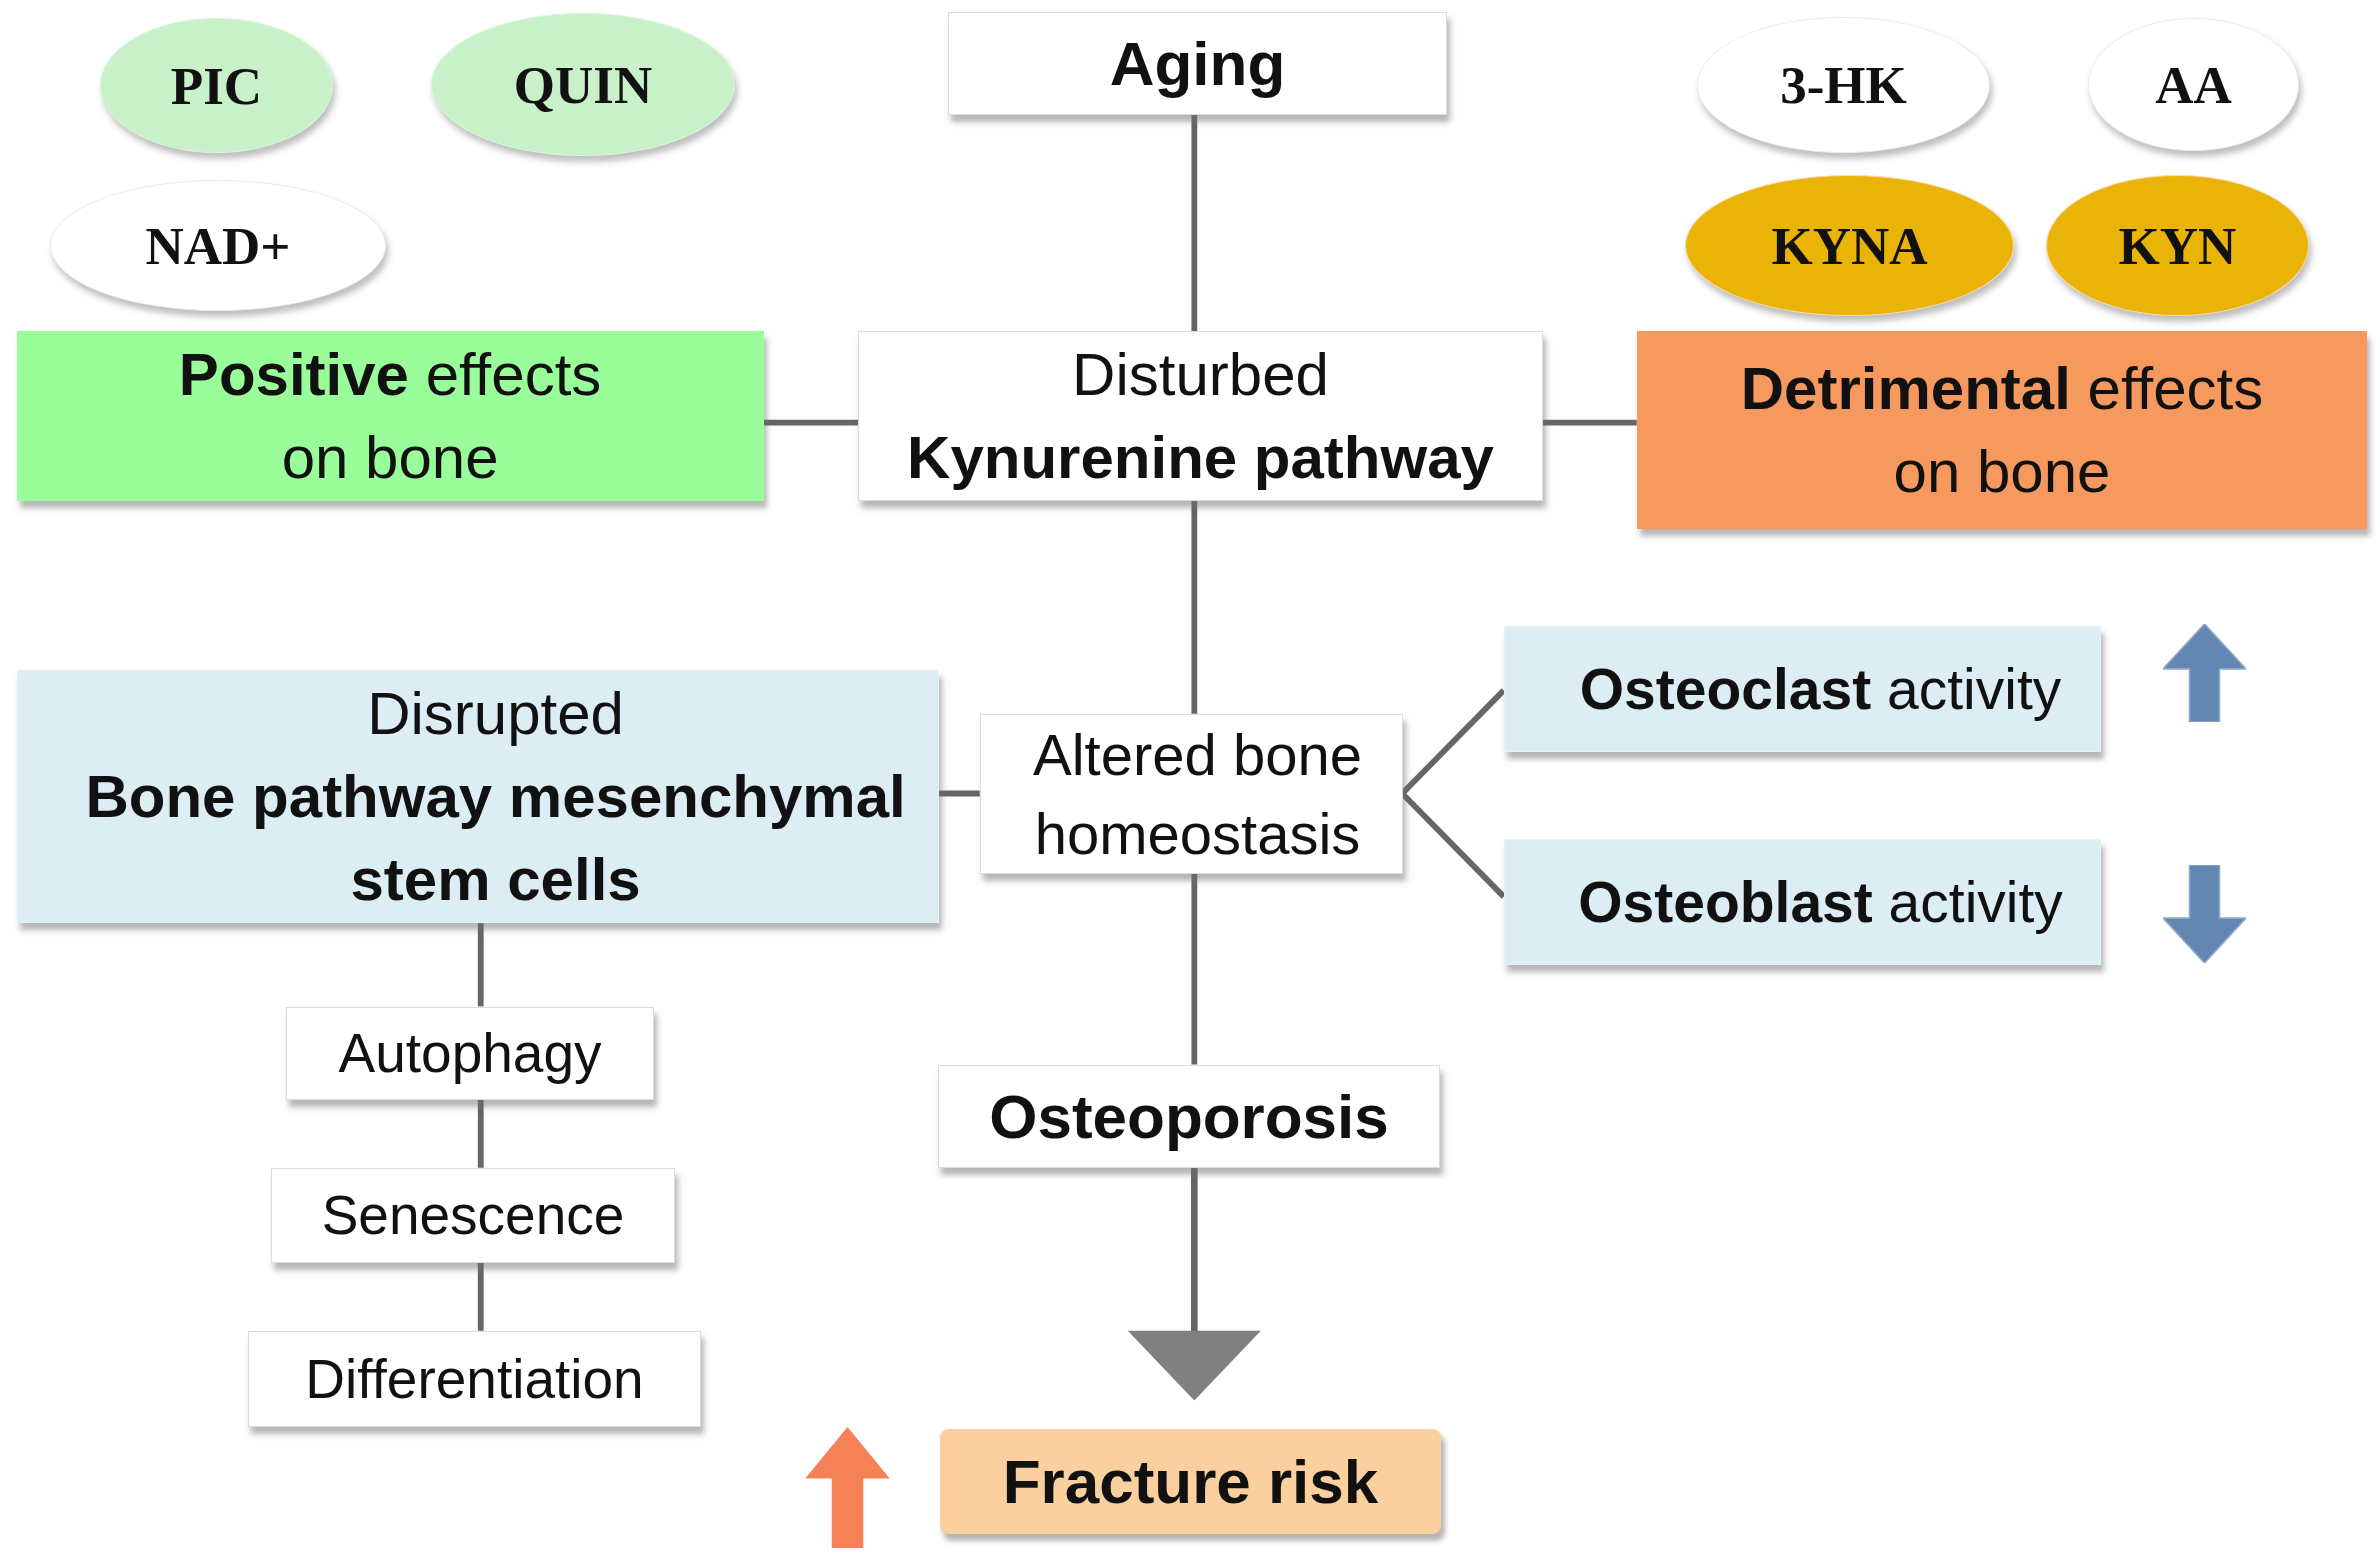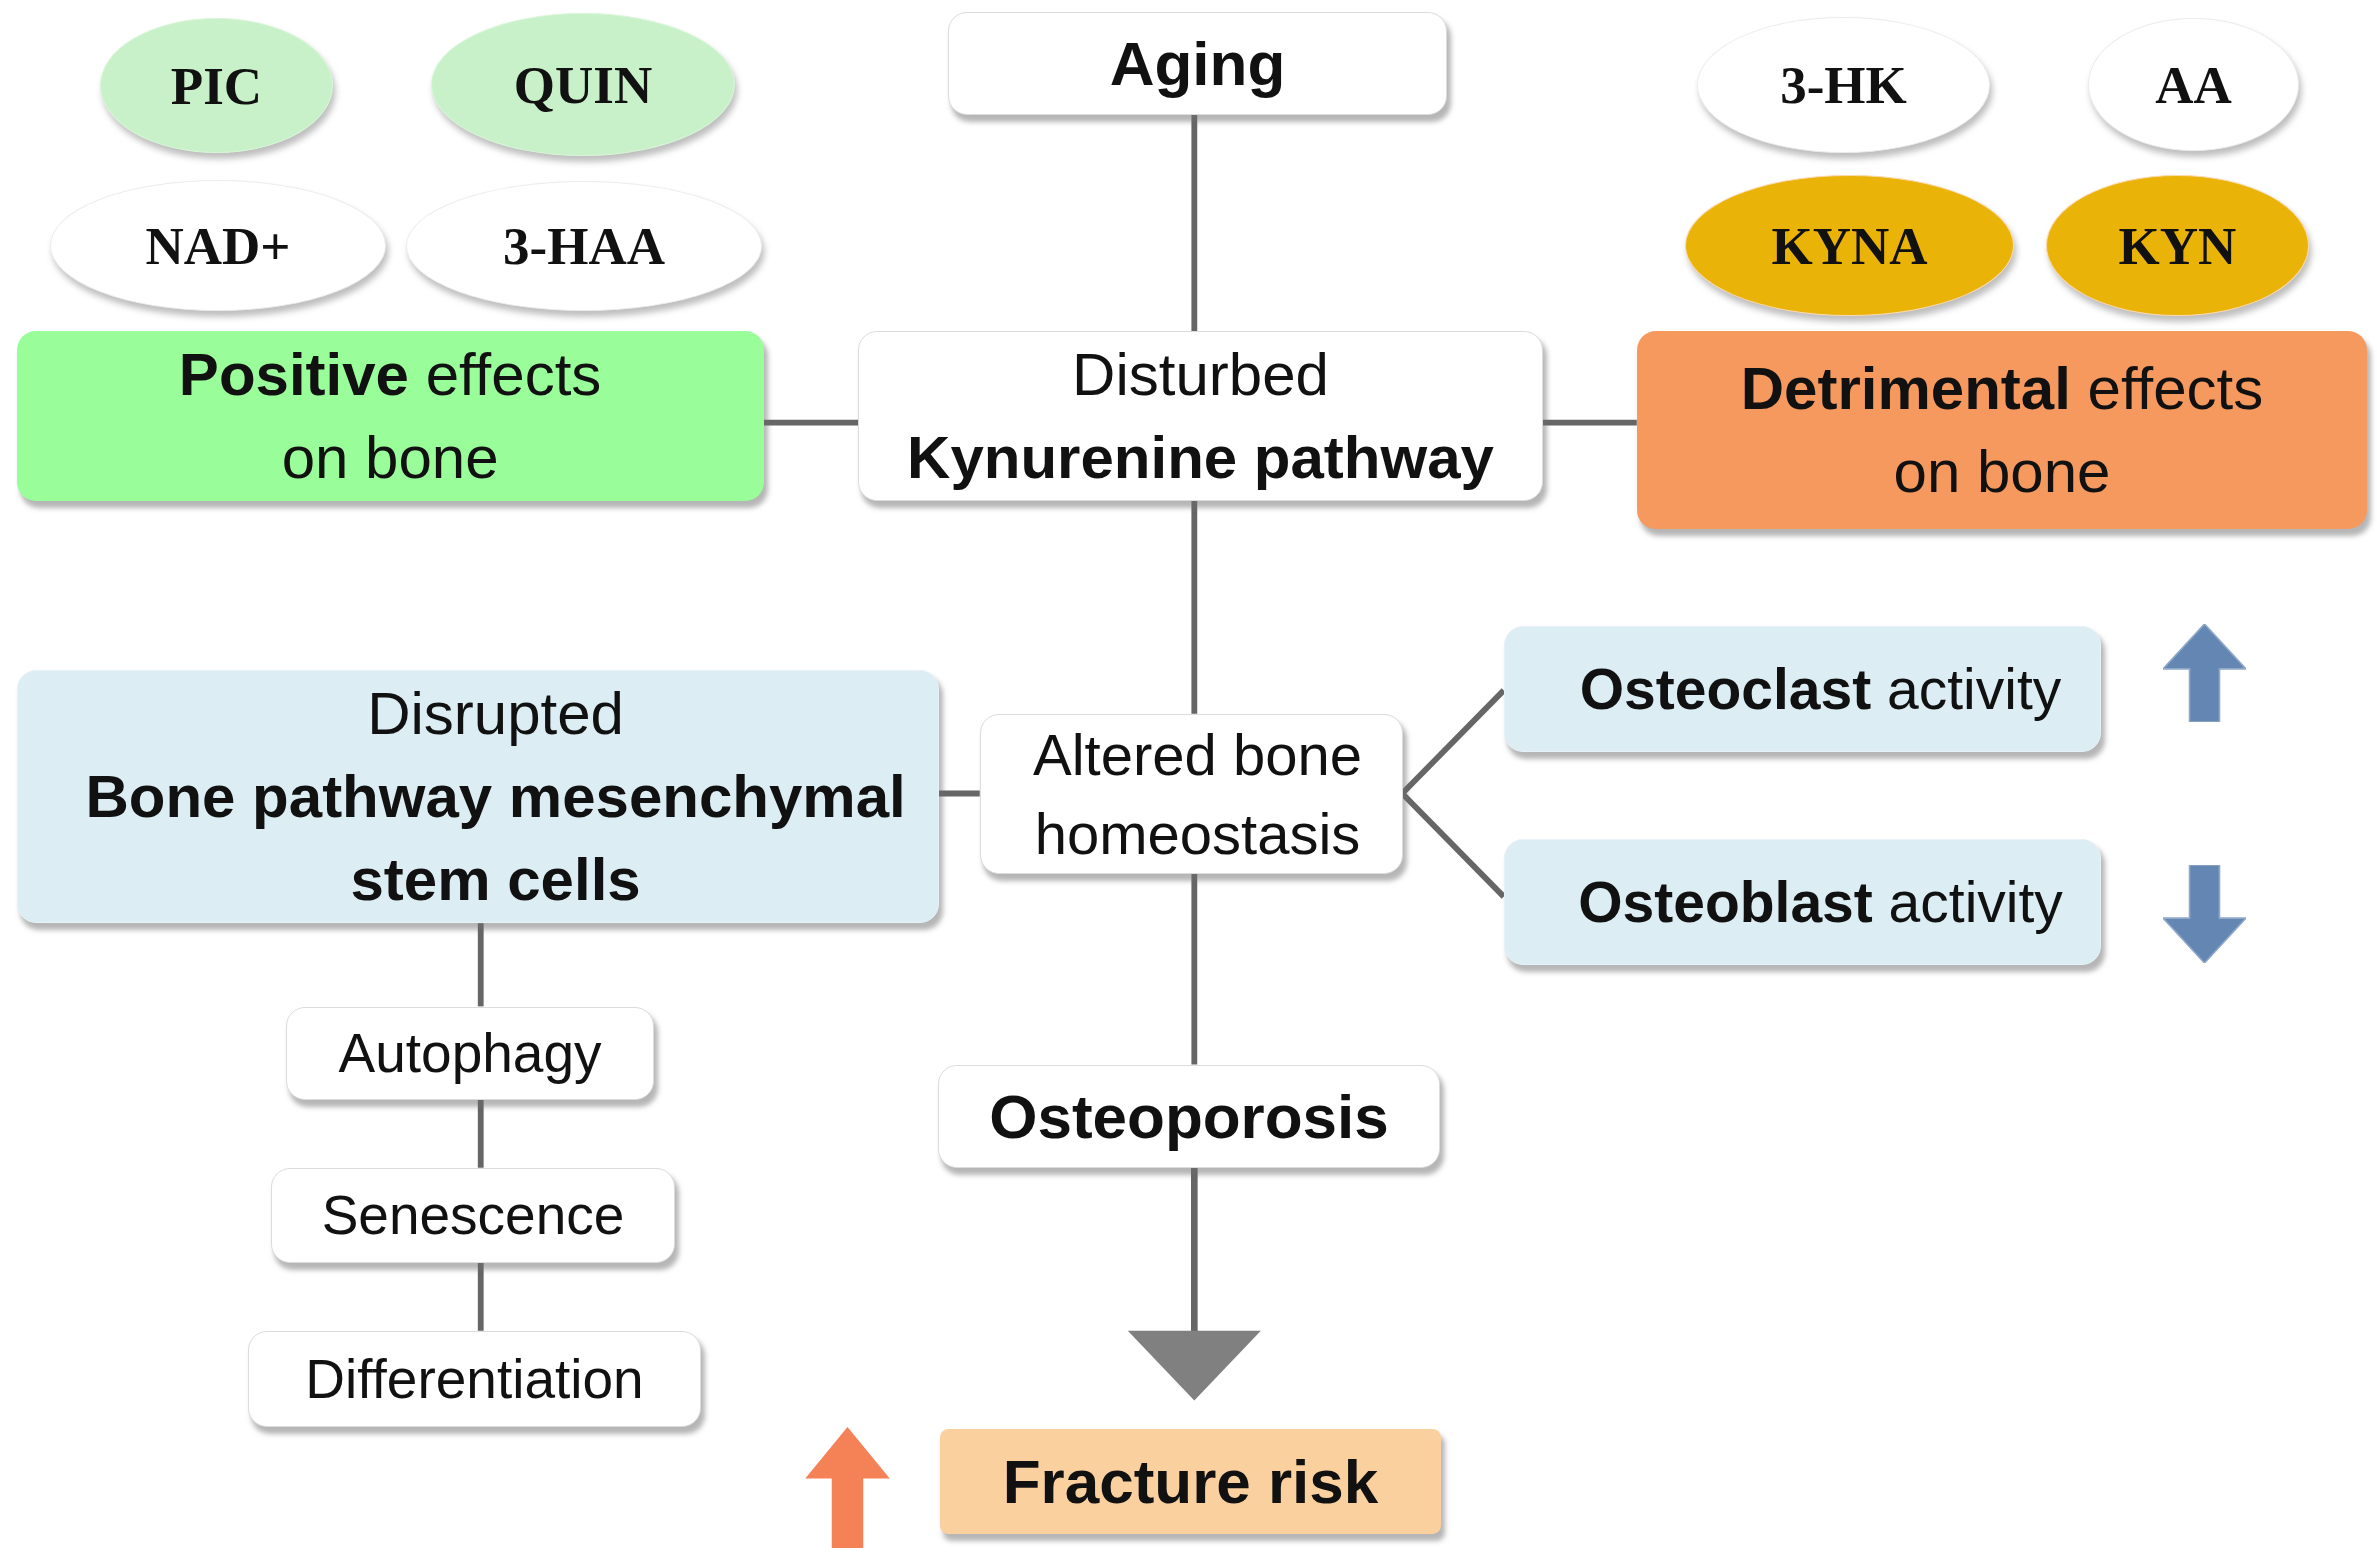--- a/index.html
+++ b/index.html
@@ -10,21 +10,20 @@
     font-family:"Liberation Sans",sans-serif;
     color:#111;
     overflow:hidden;
   }
   .node{
     position:absolute;
     display:flex;flex-direction:column;
     align-items:center;justify-content:center;
     text-align:center;
     box-sizing:border-box;
-    border-radius:19px;
   }
   
   .ellipse{
     border-radius:50%;
     font-family:"Liberation Serif",serif;
     font-weight:bold;
     font-size:53px;
     box-shadow:2.5px 5.8px 6.7px rgba(110,110,110,.45);
   }
   .ellipse.white{background:#ffffff;border:1.7px solid #ececec;}
@@ -71,23 +70,20 @@
   </svg>
 
   <div class="node ellipse green" style="left:100px;top:18.3px;width:233px;height:135px;align-items:center;">
       <span>PIC</span>
     </div>
   <div class="node ellipse green" style="left:431px;top:13.3px;width:304px;height:143px;">
       <span>QUIN</span>
     </div>
   <div class="node ellipse white" style="left:50px;top:180px;width:336px;height:131px;">
       <span>NAD+</span>
-    </div>
-  <div class="node ellipse white" style="left:406px;top:181px;width:356px;height:130px;">
-      <span>3-HAA</span>
     </div>
 
   <div class="node ellipse white" style="left:1697px;top:16.6px;width:293px;height:136px;">
       <span>3-HK</span>
     </div>
   <div class="node ellipse white" style="left:2088px;top:18.3px;width:211px;height:133px;">
       <span>AA</span>
     </div>
   <div class="node ellipse orange" style="left:1685px;top:175px;width:329px;height:141px;">
       <span>KYNA</span>

